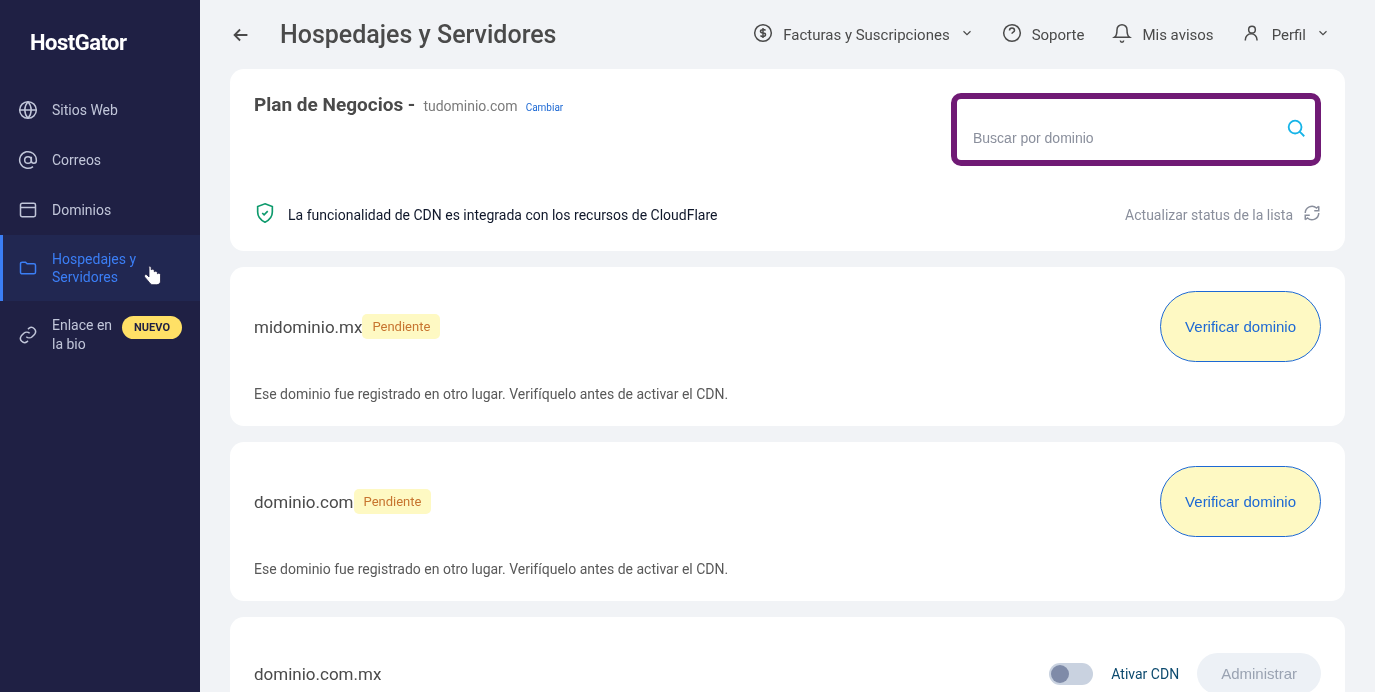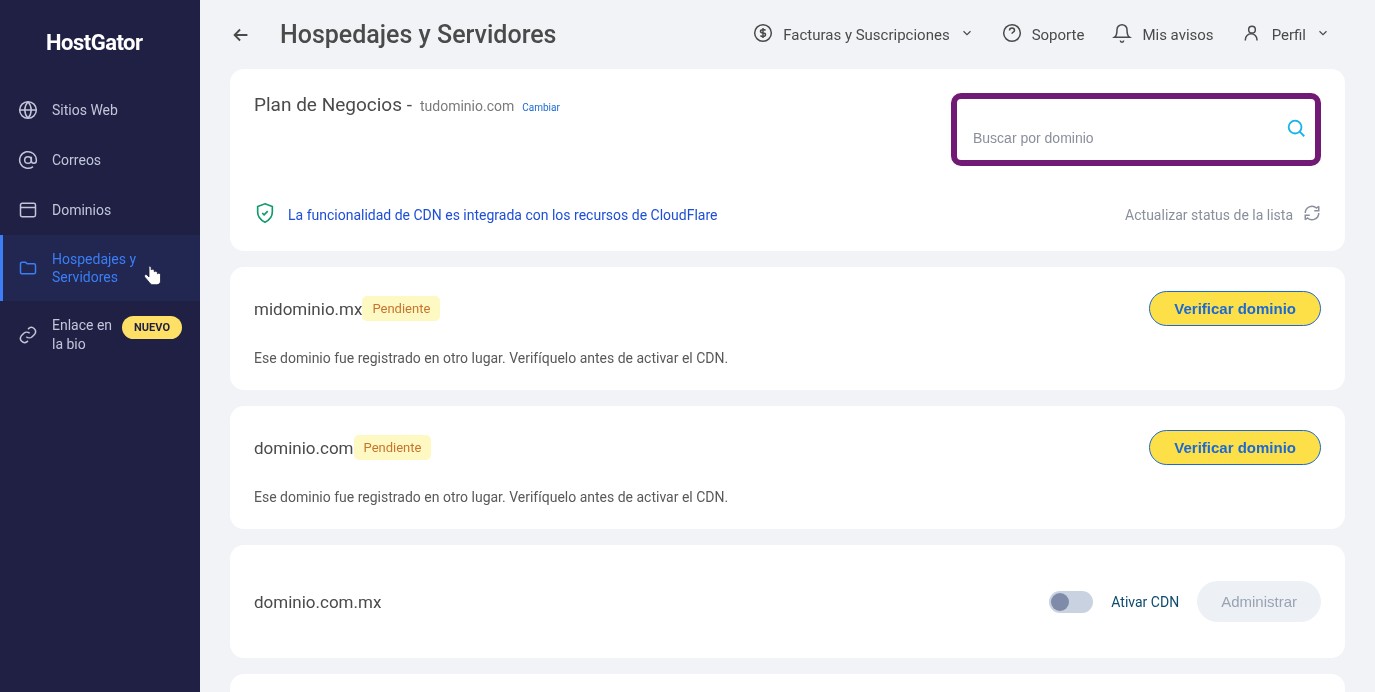--- a/index.html
+++ b/index.html
@@ -1,21 +1,21 @@
 <!DOCTYPE html>
 <html><head>
   <meta charset="utf-8">
   <style>
     * { margin: 0; padding: 0; box-sizing: border-box; }
     body { font-family: -apple-system, BlinkMacSystemFont, 'Segoe UI', Roboto, sans-serif; background: #f1f3f6; color: #4a4a4a; }
     .app { display: flex; min-height: 692px; width: 1375px; }
     
     
     .sidebar { width: 200px; background: #1f2044; color: #fff; padding-top: 20px; flex-shrink: 0; }
-    .logo { color: #fff; font-weight: 700; font-size: 22px; padding: 10px 20px 30px 46px; letter-spacing: -0.5px; }
+    .logo { color: #fff; font-weight: 700; font-size: 22px; padding: 10px 20px 30px 30px; letter-spacing: -0.5px; }
     .nav-item { display: flex; align-items: center; gap: 14px; padding: 15px 18px; color: #c1c6d9; cursor: pointer; font-size: 14px; position: relative; }
     .nav-item.active { color: #3b7ef5; background: rgba(59,126,245,0.08); border-left: 3px solid #3b7ef5; padding-left: 15px; }
     .nav-item.active .nav-icon svg { stroke: #3b7ef5; }
     .nav-icon { width: 20px; height: 20px; display: flex; align-items: center; justify-content: center; flex-shrink: 0; }
     .nav-icon svg { stroke: #c1c6d9; }
     .nav-label-wrap { display: flex; flex-direction: row; gap: 6px; align-items: flex-start; }
     .nav-label { line-height: 1.3; }
     .badge-new { background: #ffe066; color: #1f2044; font-size: 11px; font-weight: 700; padding: 5px 12px; border-radius: 999px; }
     .cursor-hand { position: absolute; right: 38px; top: 30px; font-size: 18px; color: #fff; }
     
@@ -28,40 +28,40 @@
     .top-action svg { stroke: #4a4a4a; }
     
     .content { padding: 0 30px 30px 30px; }
     .card { background: #fff; border-radius: 14px; padding: 24px; margin-bottom: 16px; }
     
     .header-card { }
     .header-top { display: flex; justify-content: space-between; align-items: flex-start; }
     .header-left { }
     .breadcrumb-sm { font-size: 12px; color: #7a7a7a; margin-bottom: 4px; }
     .plan-row { display: flex; align-items: baseline; gap: 8px; }
-    .plan-name { font-size: 19px; font-weight: 400; color: #4a4a4a; }
+    .plan-name { font-size: 19px; font-weight: 700; color: #4a4a4a; }
     .plan-domain { font-size: 14px; color: #7a7a7a; }
     .plan-change { font-size: 10px; color: #1d69d4; cursor: pointer; }
     .search-wrap { position: relative; width: 370px; }
     .search-input { width: 100%; padding: 31px 48px 14px 16px; border: 6px solid #701a75; border-radius: 10px; font-size: 14px; color: #701a75; outline: none; }
     .search-input::placeholder { color: #8a8f9c; }
     .search-icon-wrap { position: absolute; right: 14px; top: 50%; transform: translateY(-50%); cursor: pointer; }
     .search-icon-wrap svg { stroke: #16b4e8; }
     
     .header-bottom { display: flex; justify-content: space-between; align-items: center; margin-top: 36px; }
-    .cdn-info { display: flex; align-items: center; gap: 12px; color: #1d4ed8; font-size: 14px; }
+    .cdn-info { display: flex; align-items: center; gap: 12px; color: #0f172a; font-size: 14px; }
     .cdn-info svg { stroke: #0d9a6c; fill: none; }
     .refresh-link { display: flex; align-items: center; gap: 10px; color: #8a8f9c; font-size: 14px; cursor: pointer; }
     .refresh-link svg { stroke: #8a8f9c; }
     
     .domain-card { }
     .domain-head { display: flex; align-items: center; }
     .domain-name { font-size: 17px; color: #4a4a4a; }
     .status-badge { background: #fef9c3; color: #c7742f; font-size: 13px; padding: 5px 10px; border-radius: 5px; }
-    .btn-outline { margin-left: auto; border: 1px solid #1d69d4; color: #1d69d4; background: #fde047; padding: 8px 24px; border-radius: 999px; font-size: 15px; cursor: pointer; font-weight: 700; }
+    .btn-outline { margin-left: auto; border: 1px solid #1d69d4; color: #1d69d4; background: #fef9c3; padding: 26px 24px; border-radius: 999px; font-size: 15px; cursor: pointer; font-weight: 400; }
     .domain-desc { font-size: 14px; color: #595959; margin-top: 24px; }
     
     .domain-card-simple { padding: 36px 24px; }
     .simple-row { display: flex; align-items: center; gap: 18px; }
     .toggle { width: 44px; height: 22px; background: #c9d2e0; border-radius: 999px; position: relative; cursor: pointer; margin-left: auto; }
     .toggle-knob { position: absolute; left: 2px; top: 2px; width: 18px; height: 18px; background: #7f8ba8; border-radius: 50%; }
     .toggle-label { color: #0c4a6e; font-size: 14px; }
     .btn-ghost { background: #edf1f6; color: #9aa3b2; border: none; padding: 12px 24px; border-radius: 999px; font-size: 15px; cursor: pointer; }
     
     .card-empty { background: #fff; border-radius: 14px; height: 40px; }

